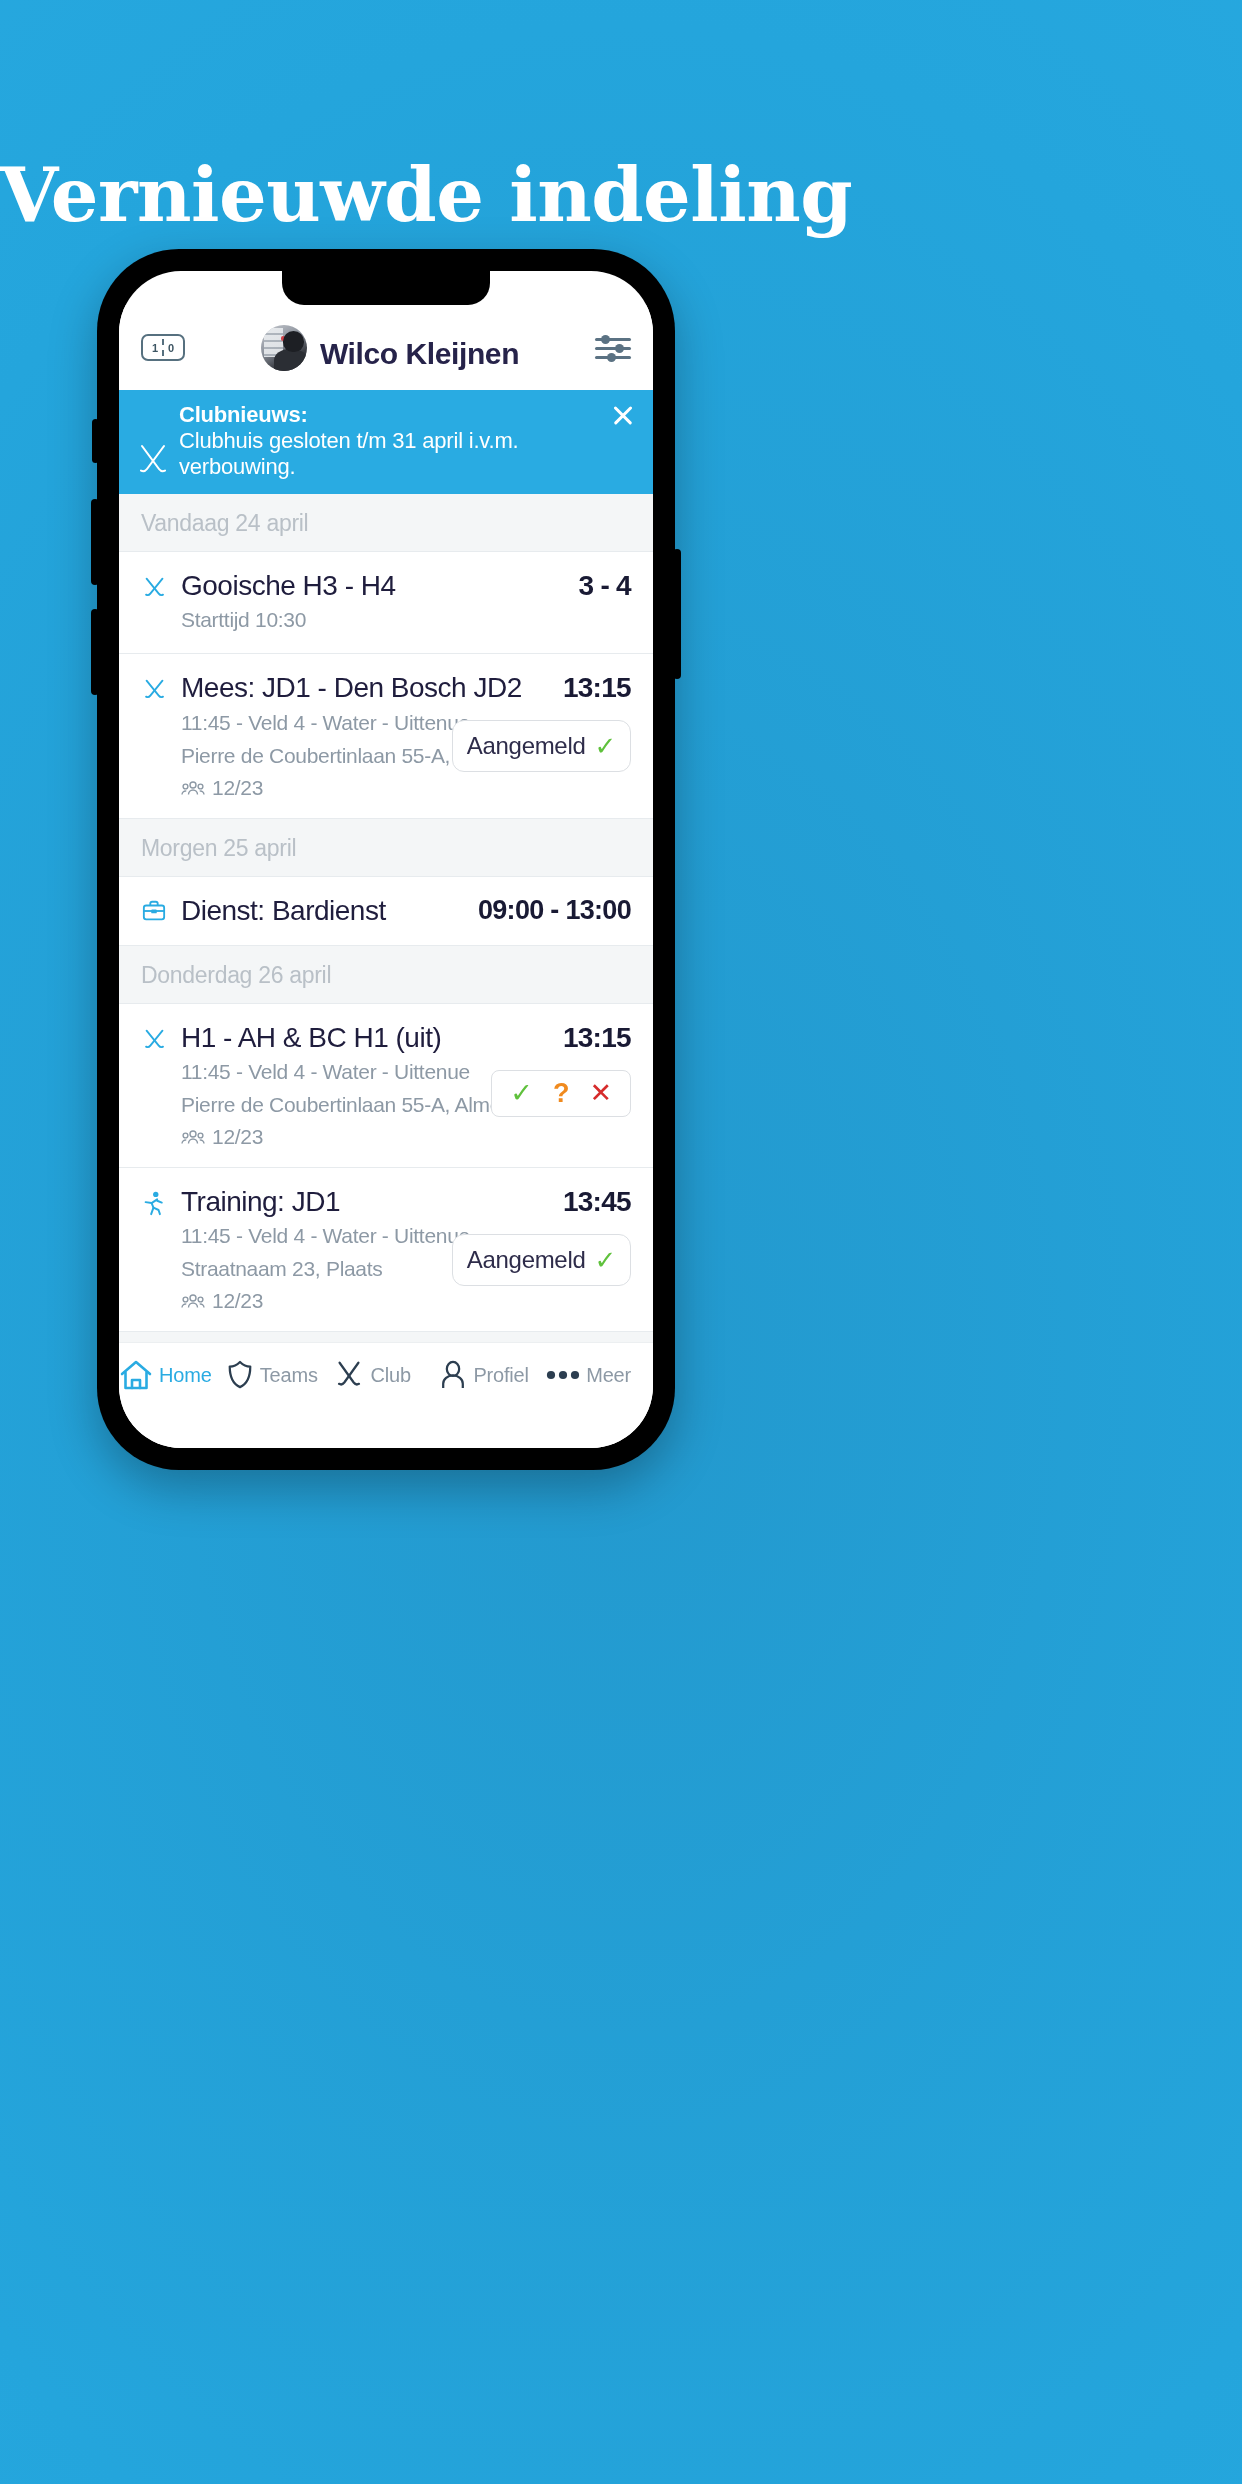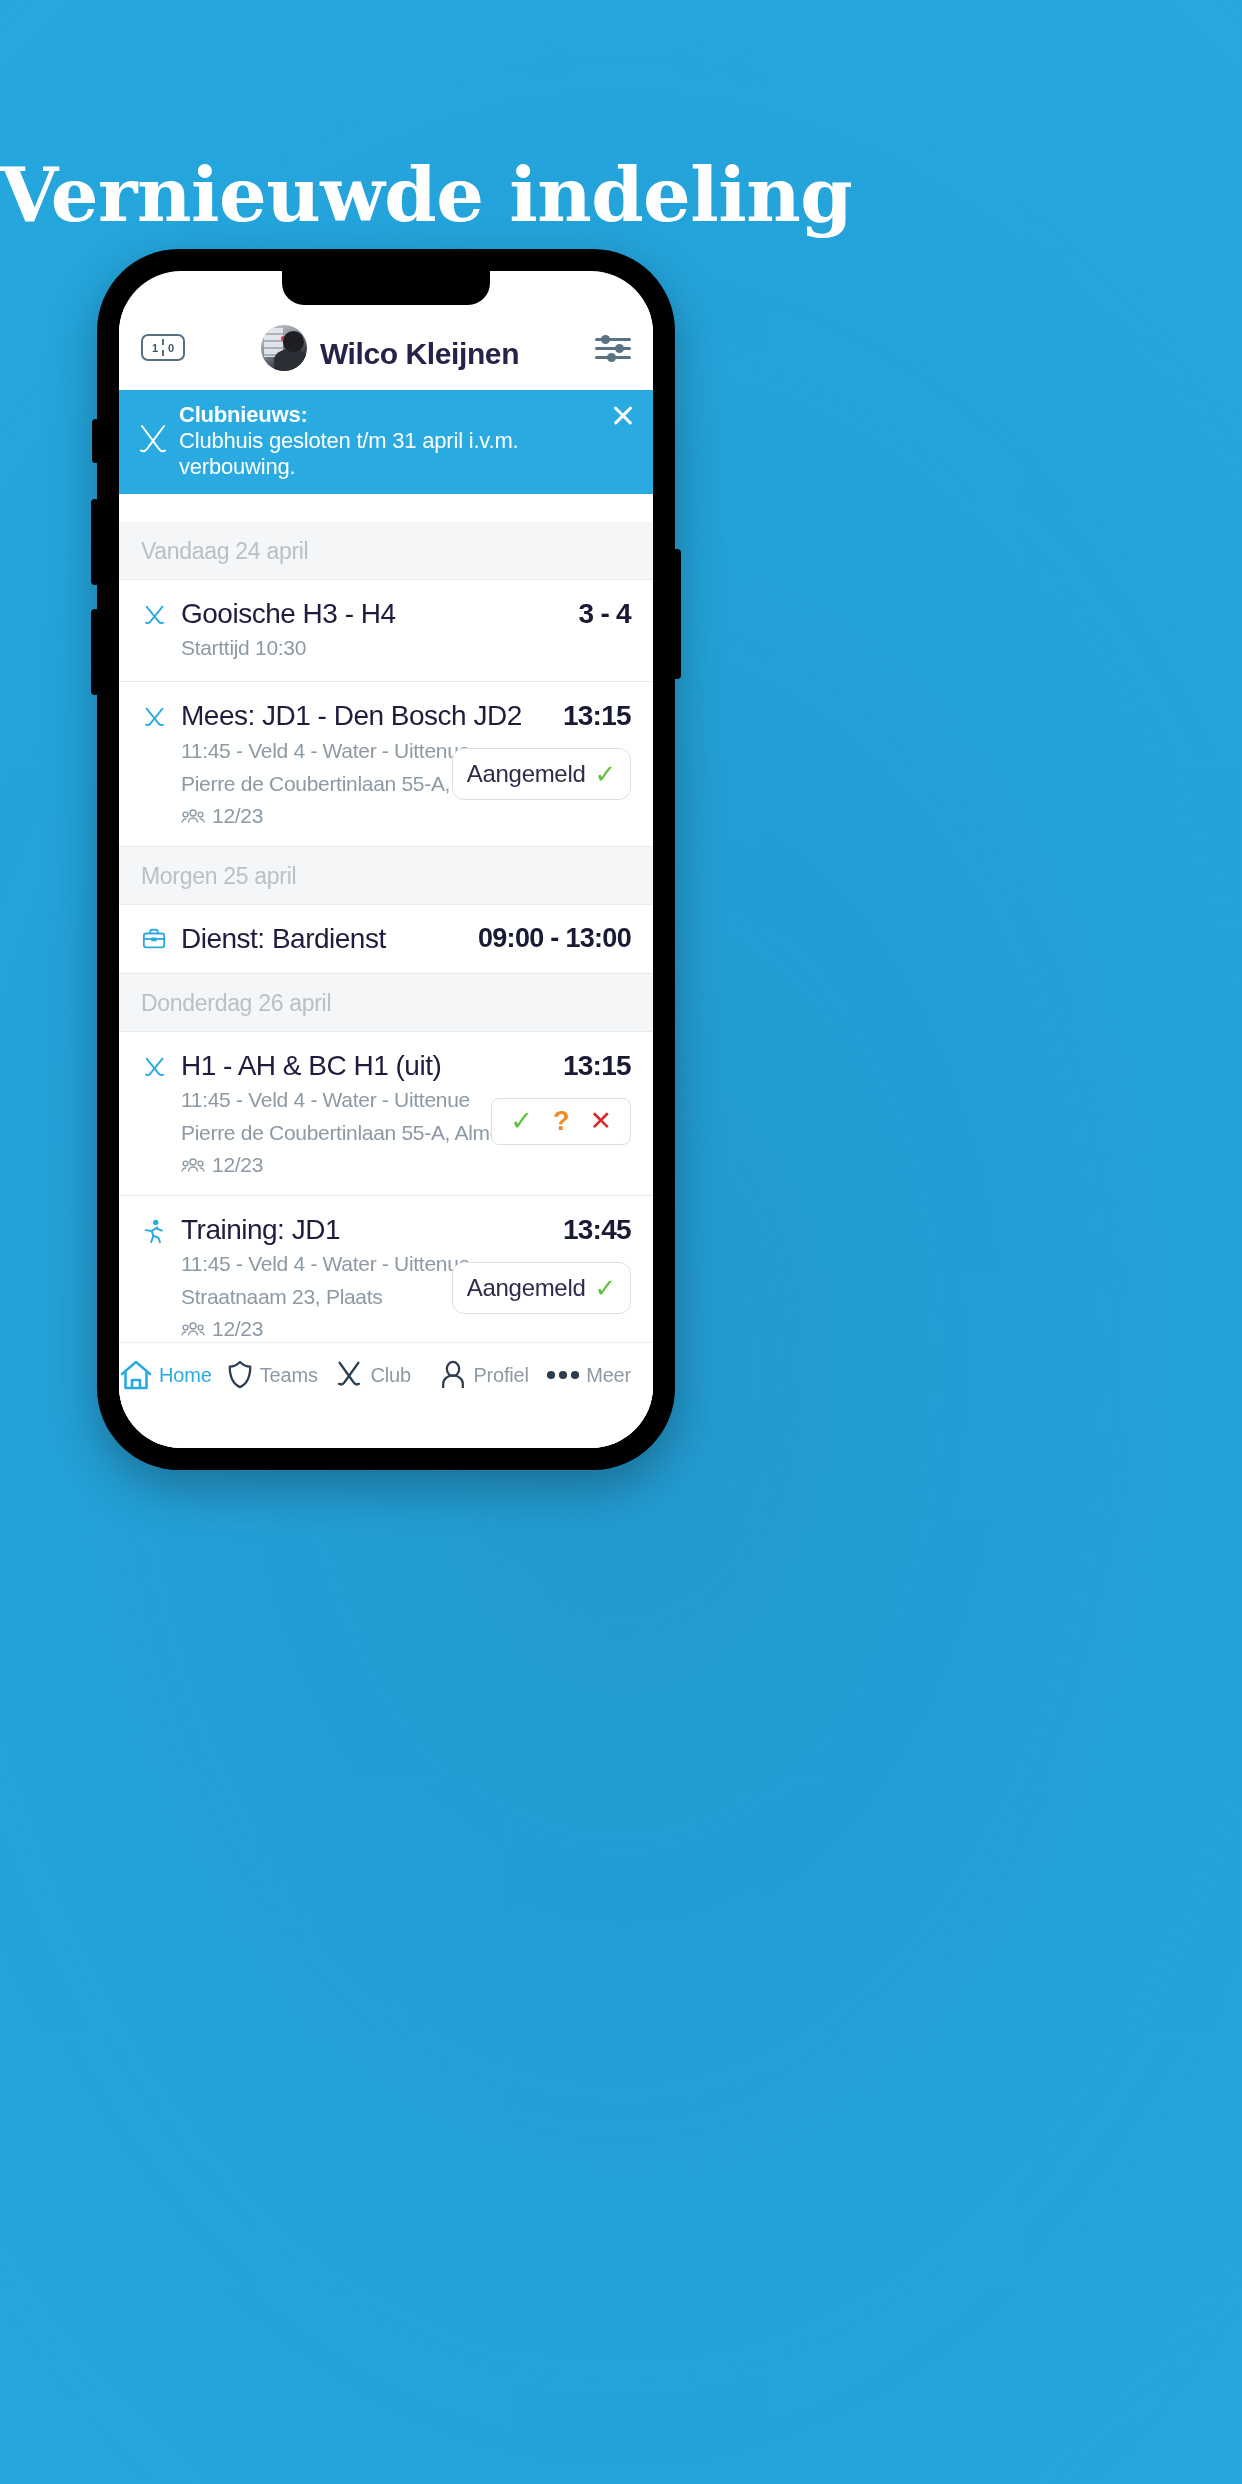--- a/index.html
+++ b/index.html
@@ -109,42 +109,42 @@
   }
   .filter-icon{ width:36px; height:30px; position:relative; flex:0 0 auto; }
   .filter-icon .f-line{ position:absolute; left:0; width:100%; height:3px;
     background:#5b7283; border-radius:2px; }
   .filter-icon .f-knob{ position:absolute; width:9px; height:9px; border-radius:50%;
     background:#5b7283; }
 
   
   .banner{
     background:#29abe2;
-    display:flex; align-items:center;
+    display:flex; align-items:flex-end;
     padding:12px 16px 14px 16px;
     position:relative;
     min-height:72px;
   }
   .banner-icon{ width:36px; height:38px; flex:0 0 auto; margin-right:4px; }
   .banner-text{ flex:1; color:#fff; padding-left:4px; }
   .banner-title{ font-size:22px; font-weight:700; line-height:1.18; letter-spacing:-.2px;}
   .banner-body{ font-size:22px; font-weight:400; line-height:1.18; letter-spacing:-.2px;}
   .banner-close{
     flex:0 0 auto; width:30px; height:30px; position:relative;
     align-self:flex-start; margin-top:-2px;
   }
   .banner-close:before,.banner-close:after{
     content:""; position:absolute; left:4px; top:14px; width:24px; height:2.6px;
     background:#fff; border-radius:2px;
   }
   .banner-close:before{ transform:rotate(45deg); }
   .banner-close:after{ transform:rotate(-45deg); }
 
   
-  .list{ background:#7dd3fc;margin-top:28px; }
+  .list{ background:#7dd3fc; }
   .day-head{
     background:#f4f6f7;
     padding:16px 22px 14px 22px;
     font-size:23px; color:#b9c0c7; letter-spacing:-.3px;
     border-bottom:1px solid #e7ebee;
   }
   .event{
     display:flex;
     padding:18px 22px 18px 22px;
     border-bottom:1px solid #e7ebee;

